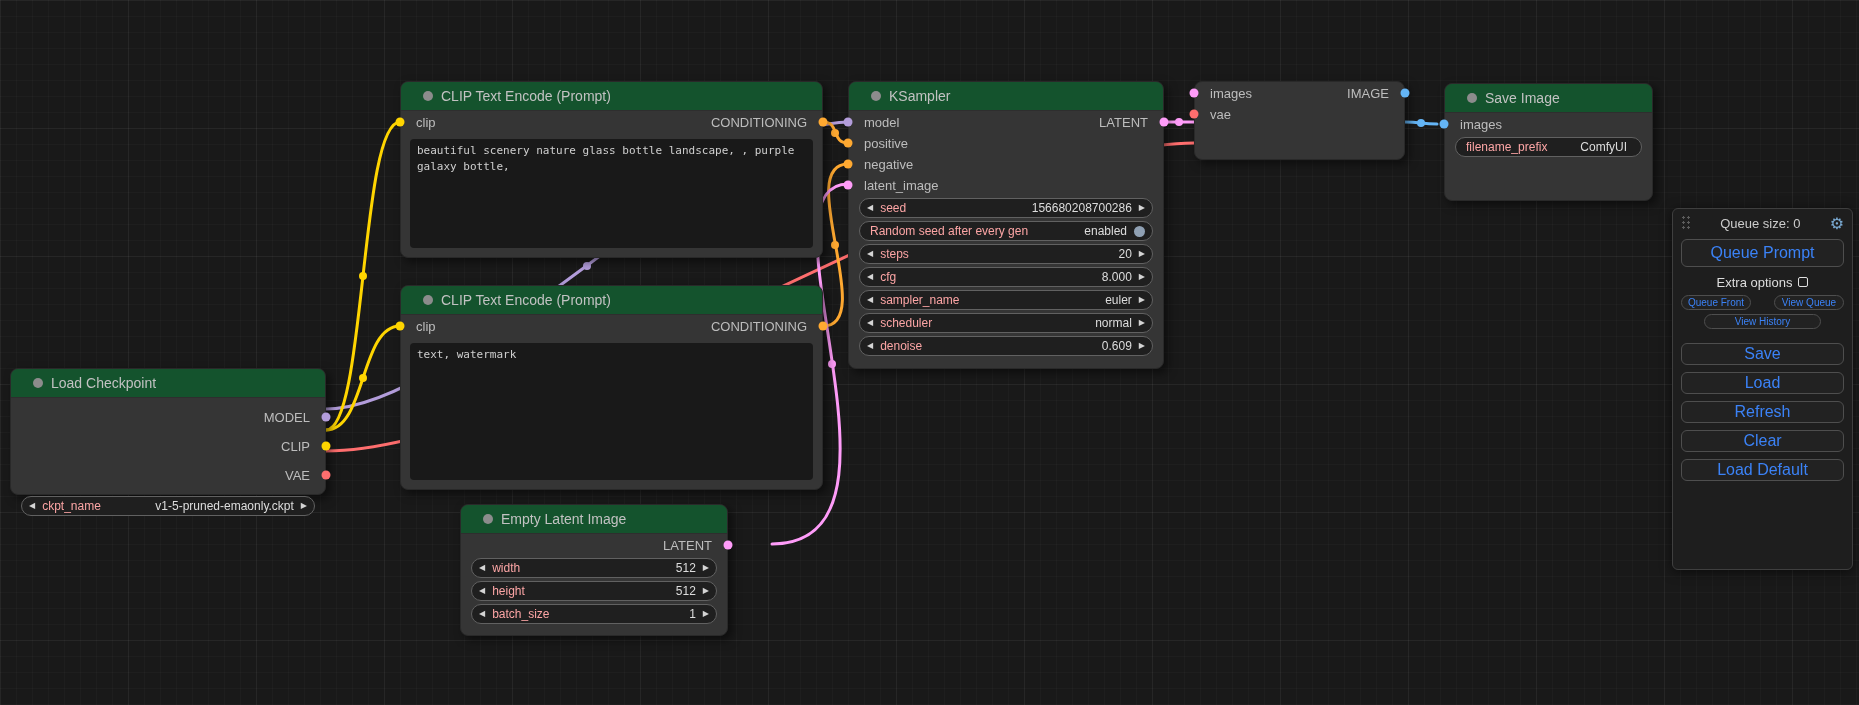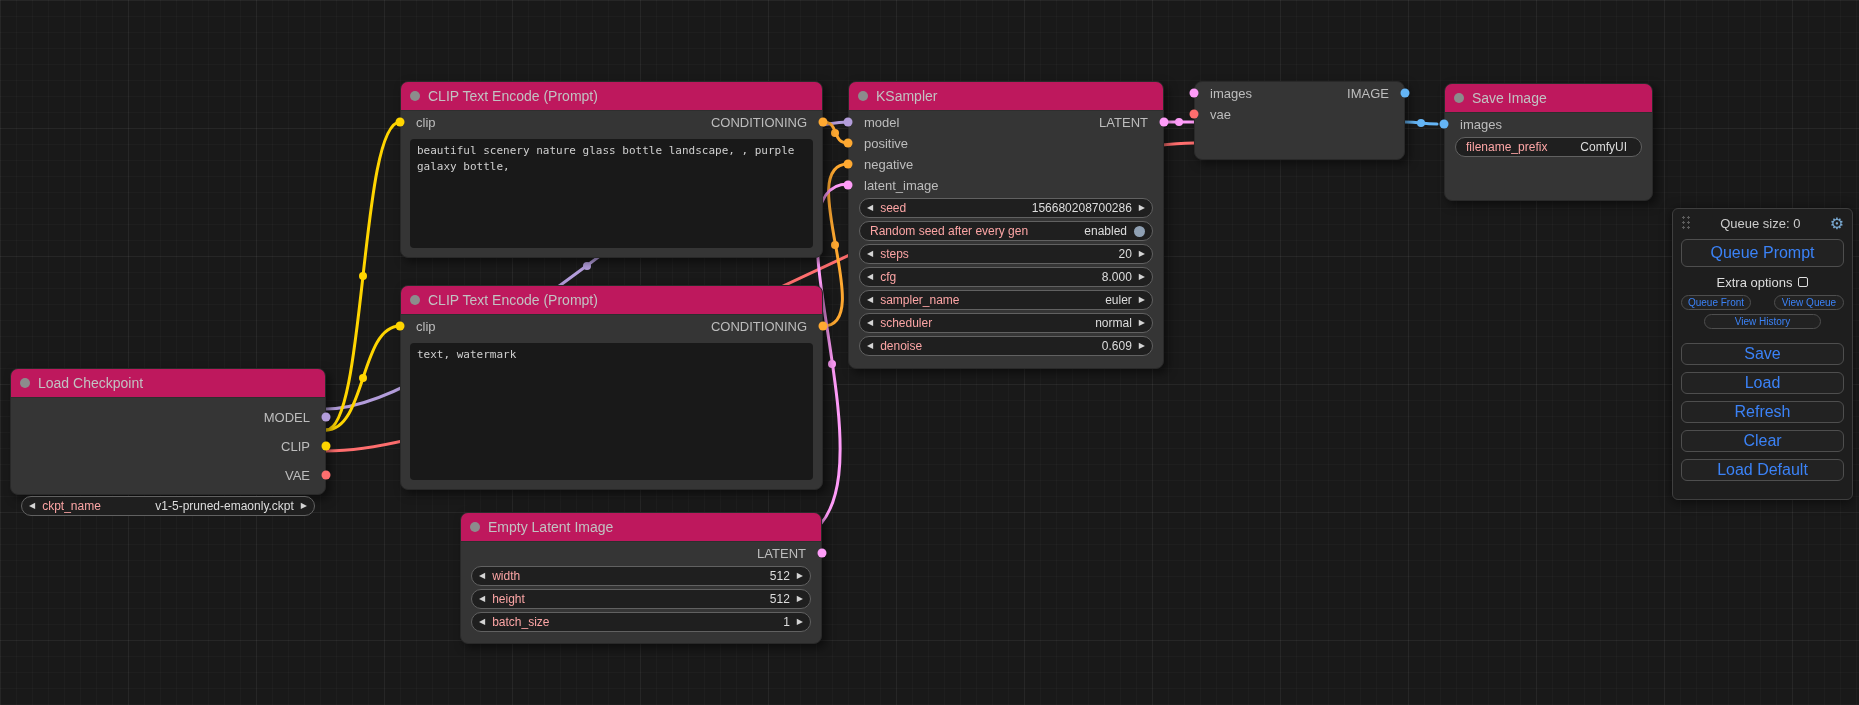--- a/index.html
+++ b/index.html
@@ -19,22 +19,22 @@
 
   .wires { position:absolute; left:0; top:0; z-index:1; }
   .wires path { fill:none; stroke-width:3; stroke-linecap:round; }
 
   .node {
     position:absolute; display:flex; flex-direction:column; z-index:2;
     background:#353535; border:1px solid #292929; border-radius:8px;
     box-shadow:4px 4px 10px rgba(0,0,0,0.5);
   }
   .ntitle {
-    flex:0 0 29px; display:flex; align-items:center; gap:8px; padding:0 9px;
-    background:#be185d; border-radius:7px 7px 0 0; border-bottom:1px solid #2e2e2e;
+    flex:0 0 29px; display:flex; align-items:center; gap:8px; padding:0 22px;
+    background:#14532d; border-radius:7px 7px 0 0; border-bottom:1px solid #2e2e2e;
     font-size:14px; color:#c2c2c2; white-space:nowrap;
   }
   .ndot { width:10px; height:10px; border-radius:50%; background:#8c8c8c; flex:0 0 auto; }
 
   .srow { position:relative; flex:0 0 21px; font-size:13px; color:#bdbdbd; }
   .lin  { position:absolute; left:15px;  top:50%; transform:translateY(-50%); white-space:nowrap; }
   .lout { position:absolute; right:15px; top:50%; transform:translateY(-50%); white-space:nowrap; }
   .port { position:absolute; top:50%; width:9px; height:9px; border-radius:50%; z-index:3; background:#888; }
   .pin  { left:-1px;  transform:translate(-50%,-50%); }
   .pout { right:-1px; transform:translate(50%,-50%); }
@@ -51,21 +51,21 @@
   .toggle-dot { flex:0 0 auto; width:11px; height:11px; border-radius:50%; background:#8fa0b3; }
 
   .ntext {
     flex:1; margin:7px 9px 9px; padding:4px 7px; display:block; width:auto;
     background:#191919; border:none; border-radius:4px; outline:none; resize:none;
     color:#cfcfcf; font-family:"DejaVu Sans Mono", monospace; font-size:11px; line-height:1.45;
   }
 
   
   .menu {
-    position:absolute; left:1672px; top:208px; width:181px; height:292px; z-index:4;
+    position:absolute; left:1672px; top:208px; width:181px; height:362px; z-index:4;
     background:#1e1e1e; border:1px solid #3f3f3f; border-radius:6px;
     box-shadow:0 2px 12px rgba(0,0,0,0.55);
     display:flex; flex-direction:column; padding:0 8px;
     color:#cccccc;
   }
   .menu-header { flex:0 0 28px; display:flex; align-items:center; }
   .drag-handle {
     width:10px; height:16px; flex:0 0 auto;
     background-image:radial-gradient(#5c5c5c 1.1px, transparent 1.2px);
     background-size:5px 5px;
@@ -169,21 +169,21 @@
     </div>
     <div class="srow">
       <span class="port pin" style="background-color: rgb(255, 213, 0);"></span>
       <span class="lin">clip</span>
       <span class="lout">CONDITIONING</span>
       <span class="port pout" style="background-color: rgb(255, 169, 49);"></span>
     </div>
     <textarea class="ntext" spellcheck="false" style="">text, watermark</textarea>
   </div>
 
-  <div class="node" style="left:460px; top:504px; width:362px; height:132px;margin-top:8px;">
+  <div class="node" style="left:460px; top:504px; width:268px; height:132px;">
     <div class="ntitle">
       <span class="ndot"></span>
       <span>Empty Latent Image</span>
     </div>
     <div class="srow">
       <span class="lout">LATENT</span>
       <span class="port pout" style="background-color: rgb(255, 156, 249);"></span>
     </div>
     <div class="widget">
       <span class="w-arrow">◀</span>

